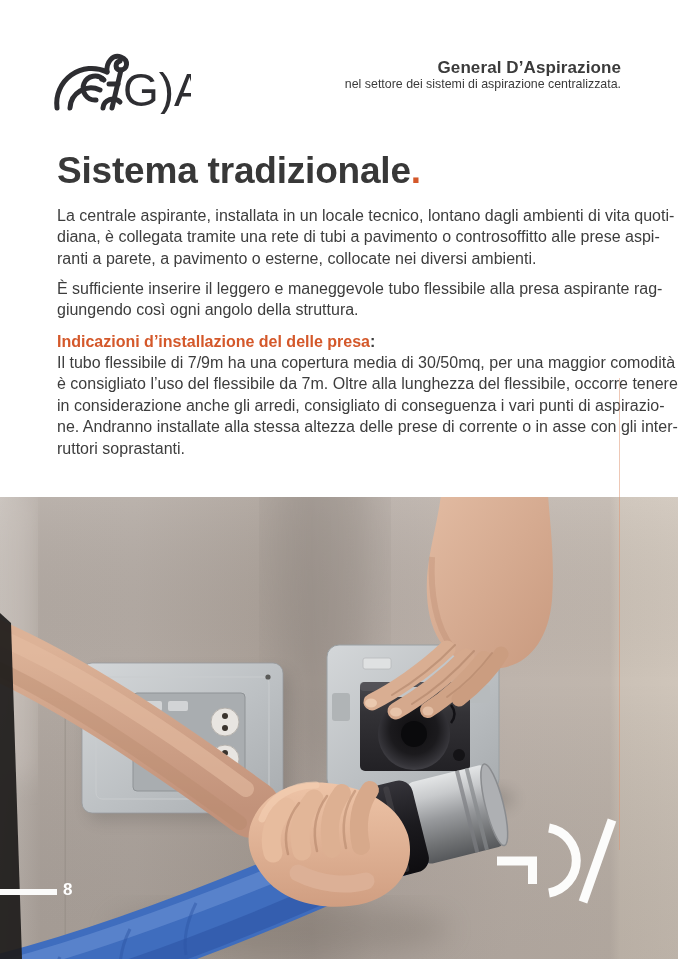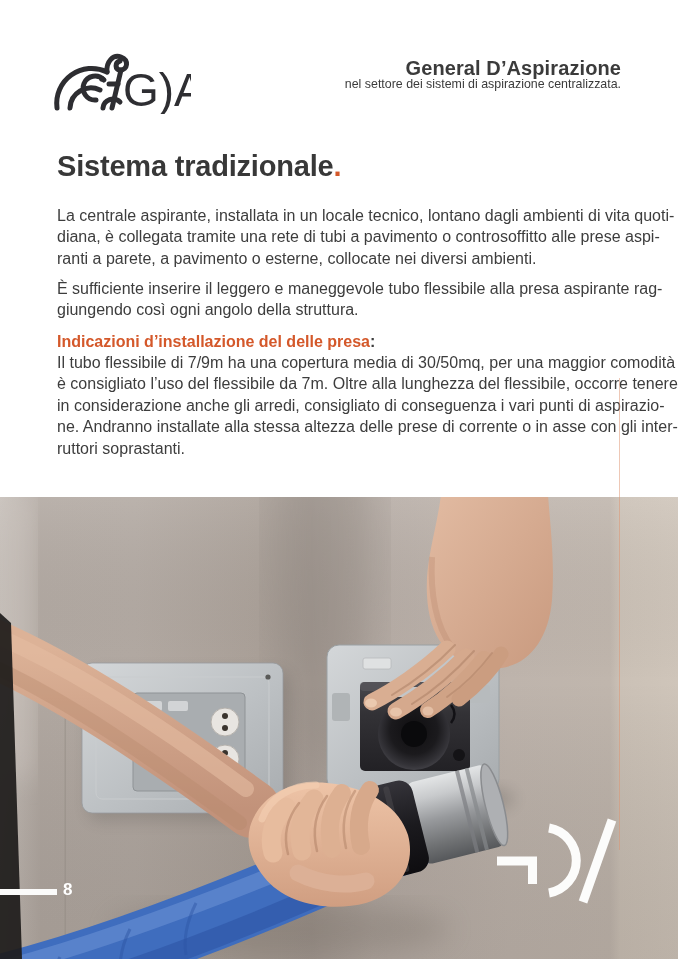--- a/index.html
+++ b/index.html
@@ -3,25 +3,25 @@
 <meta charset="utf-8">
 <style>
   html,body{margin:0;padding:0;background:#e8e8e8;}
   .page{
     position:relative;width:678px;height:959px;background:#ffffff;
     font-family:"Liberation Sans",sans-serif;overflow:hidden;margin:0 auto;
   }
   
   .logo-svg{position:absolute;left:53px;top:50px;width:138px;height:64px;display:block;}
   .brand{position:absolute;right:57px;top:59px;text-align:right;color:#3b3b3b;}
-  .brand-name{font-size:20px;font-weight:bold;line-height:18px;letter-spacing:.1px;}
+  .brand-name{font-size:17px;font-weight:bold;line-height:18px;letter-spacing:.1px;}
   .brand-tagline{font-size:12.4px;line-height:14.6px;}
   .brand-tagline .hl{color:#d4582a;font-weight:bold;}
   
-  .title{position:absolute;left:57px;top:150px;font-size:29px;font-weight:bold;color:#383838;letter-spacing:-.2px;}
+  .title{position:absolute;left:57px;top:150px;font-size:37px;font-weight:bold;color:#383838;letter-spacing:-.2px;}
   .title .dot{color:#d4582a;}
   .copy{position:absolute;left:57px;top:205px;width:600px;color:#3d3d3d;font-size:16px;line-height:21.4px;}
   .copy .line{white-space:nowrap;}
   .p2{margin-top:8.6px;}
   .subhead{margin-top:10px;font-weight:bold;color:#d4582a;white-space:nowrap;}
   .subhead .colon{color:#3d3d3d;}
   
   .photo{position:absolute;left:0;top:497px;width:678px;height:462px;overflow:hidden;}
   .photo svg{display:block;width:678px;height:462px;}
   .page-num-bar{position:absolute;left:0;top:889px;width:57px;height:6px;background:#fbfbfa;}

